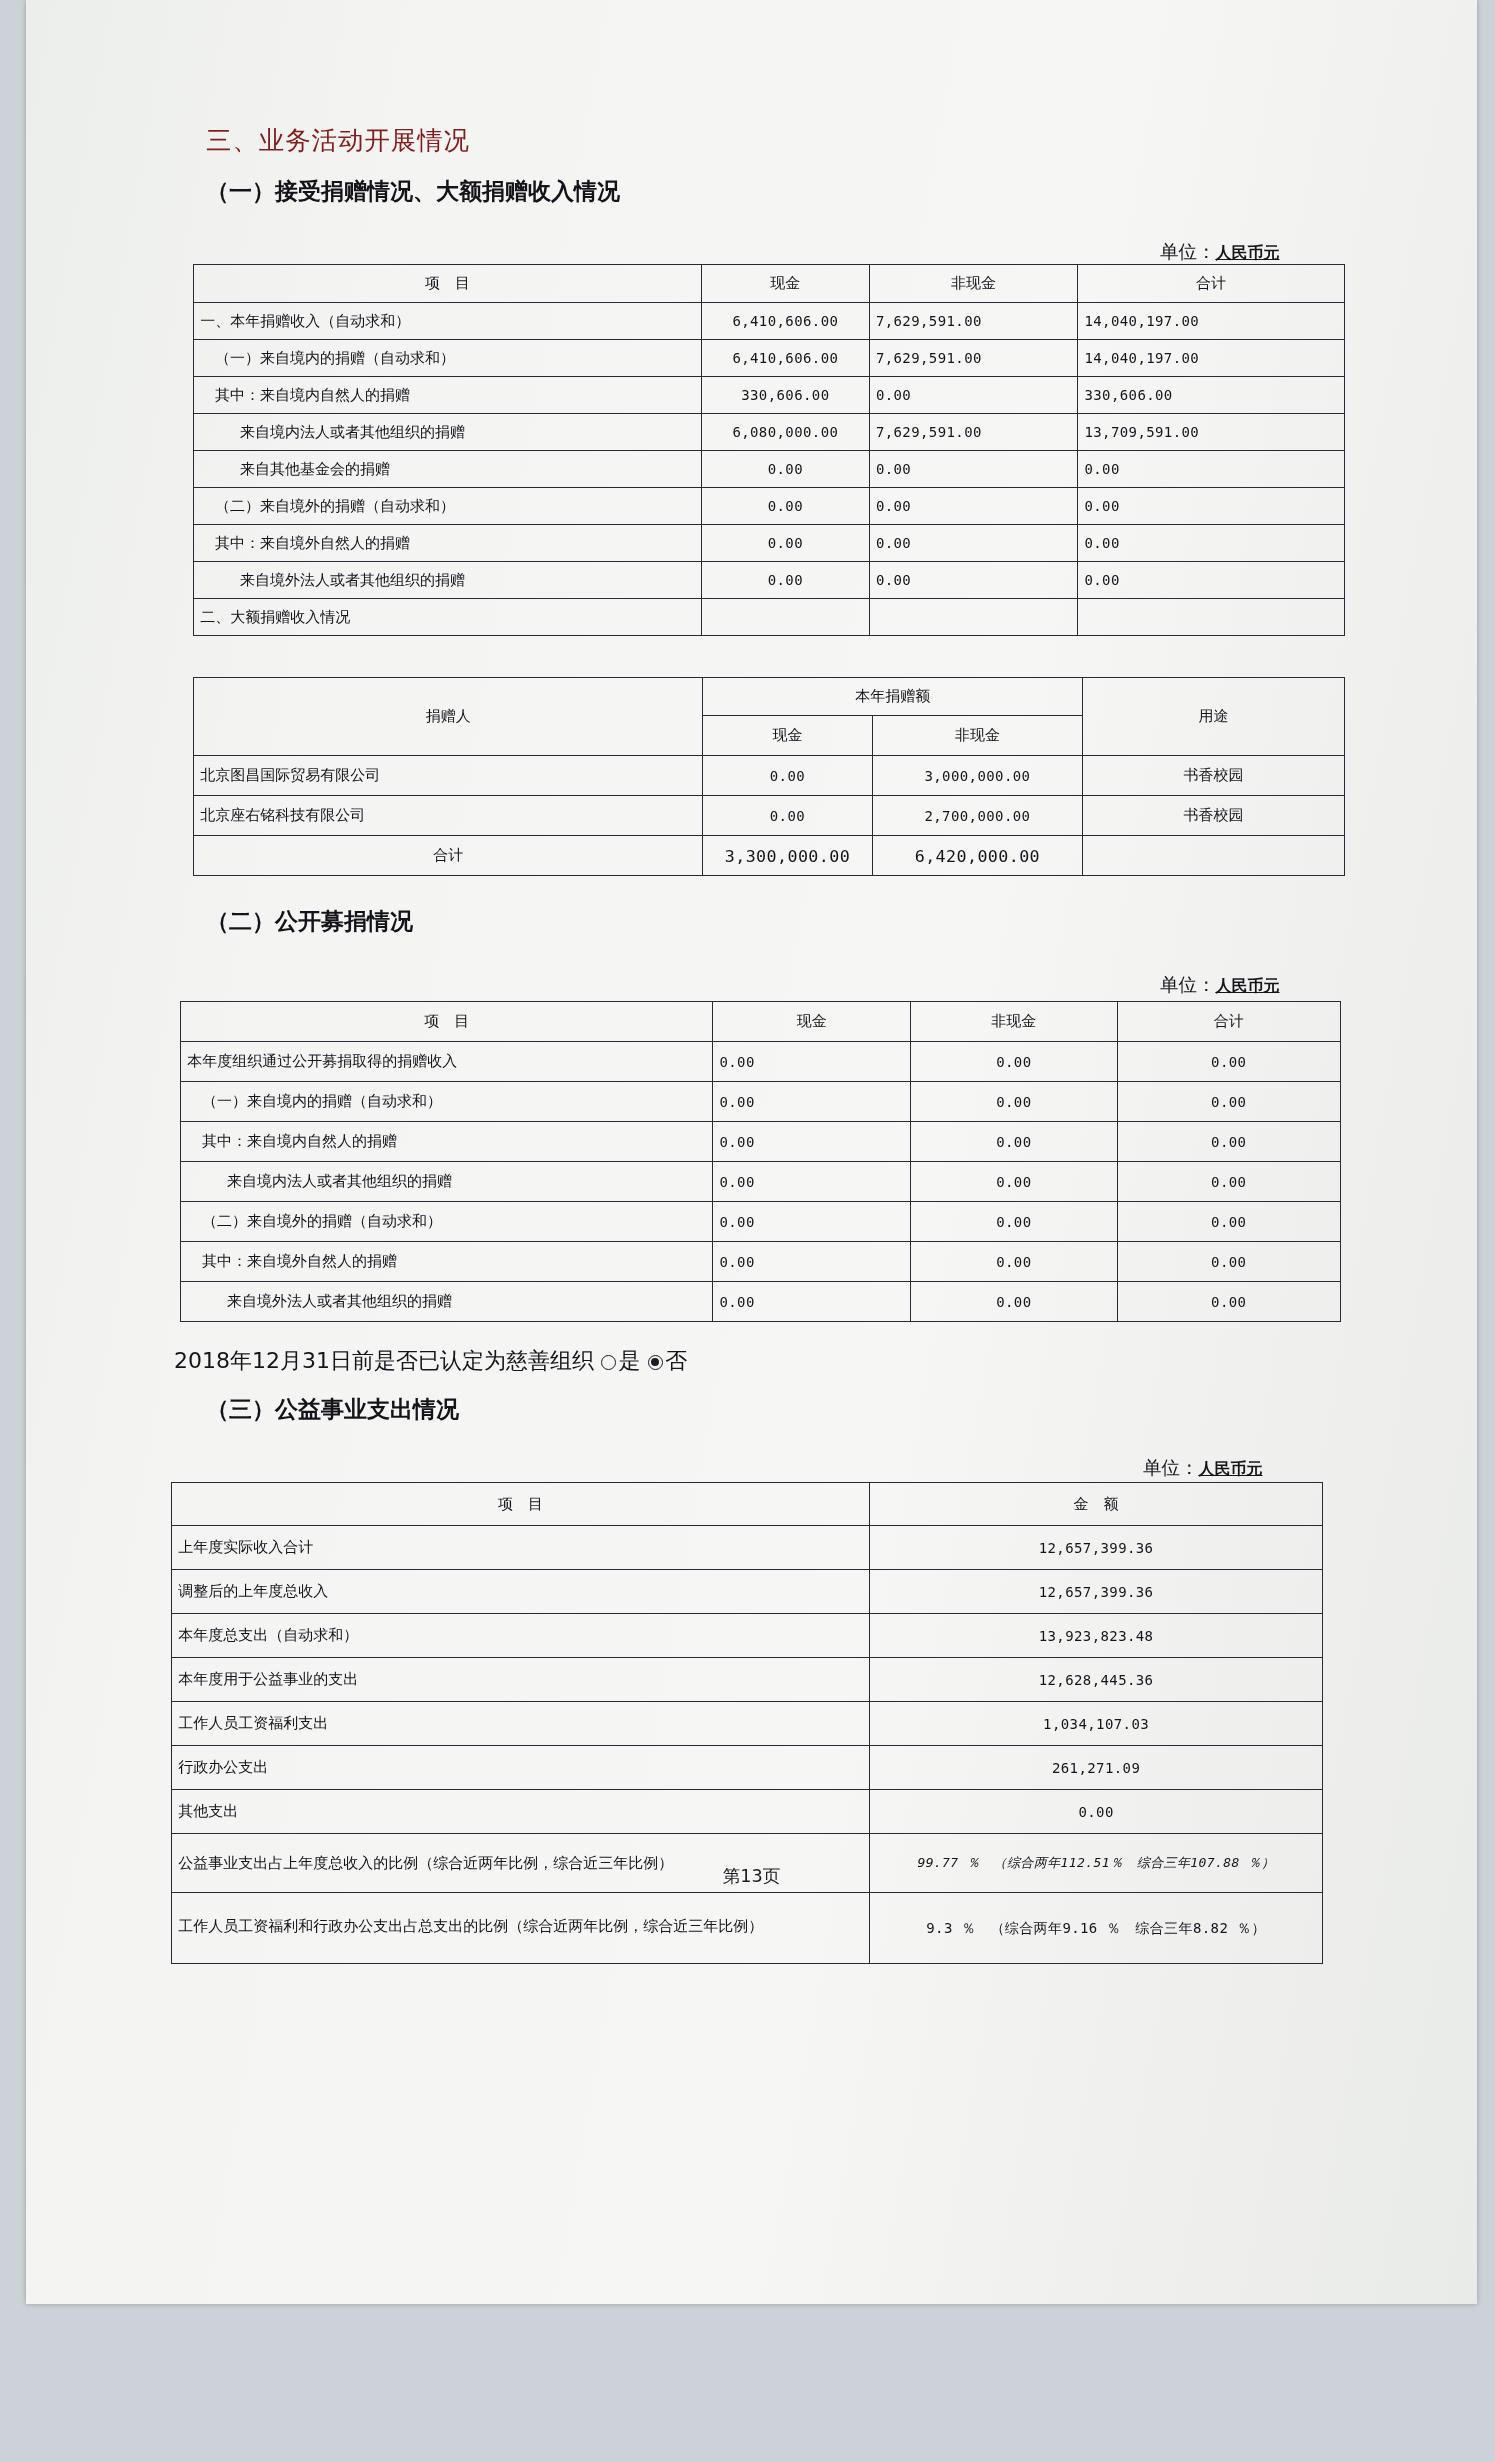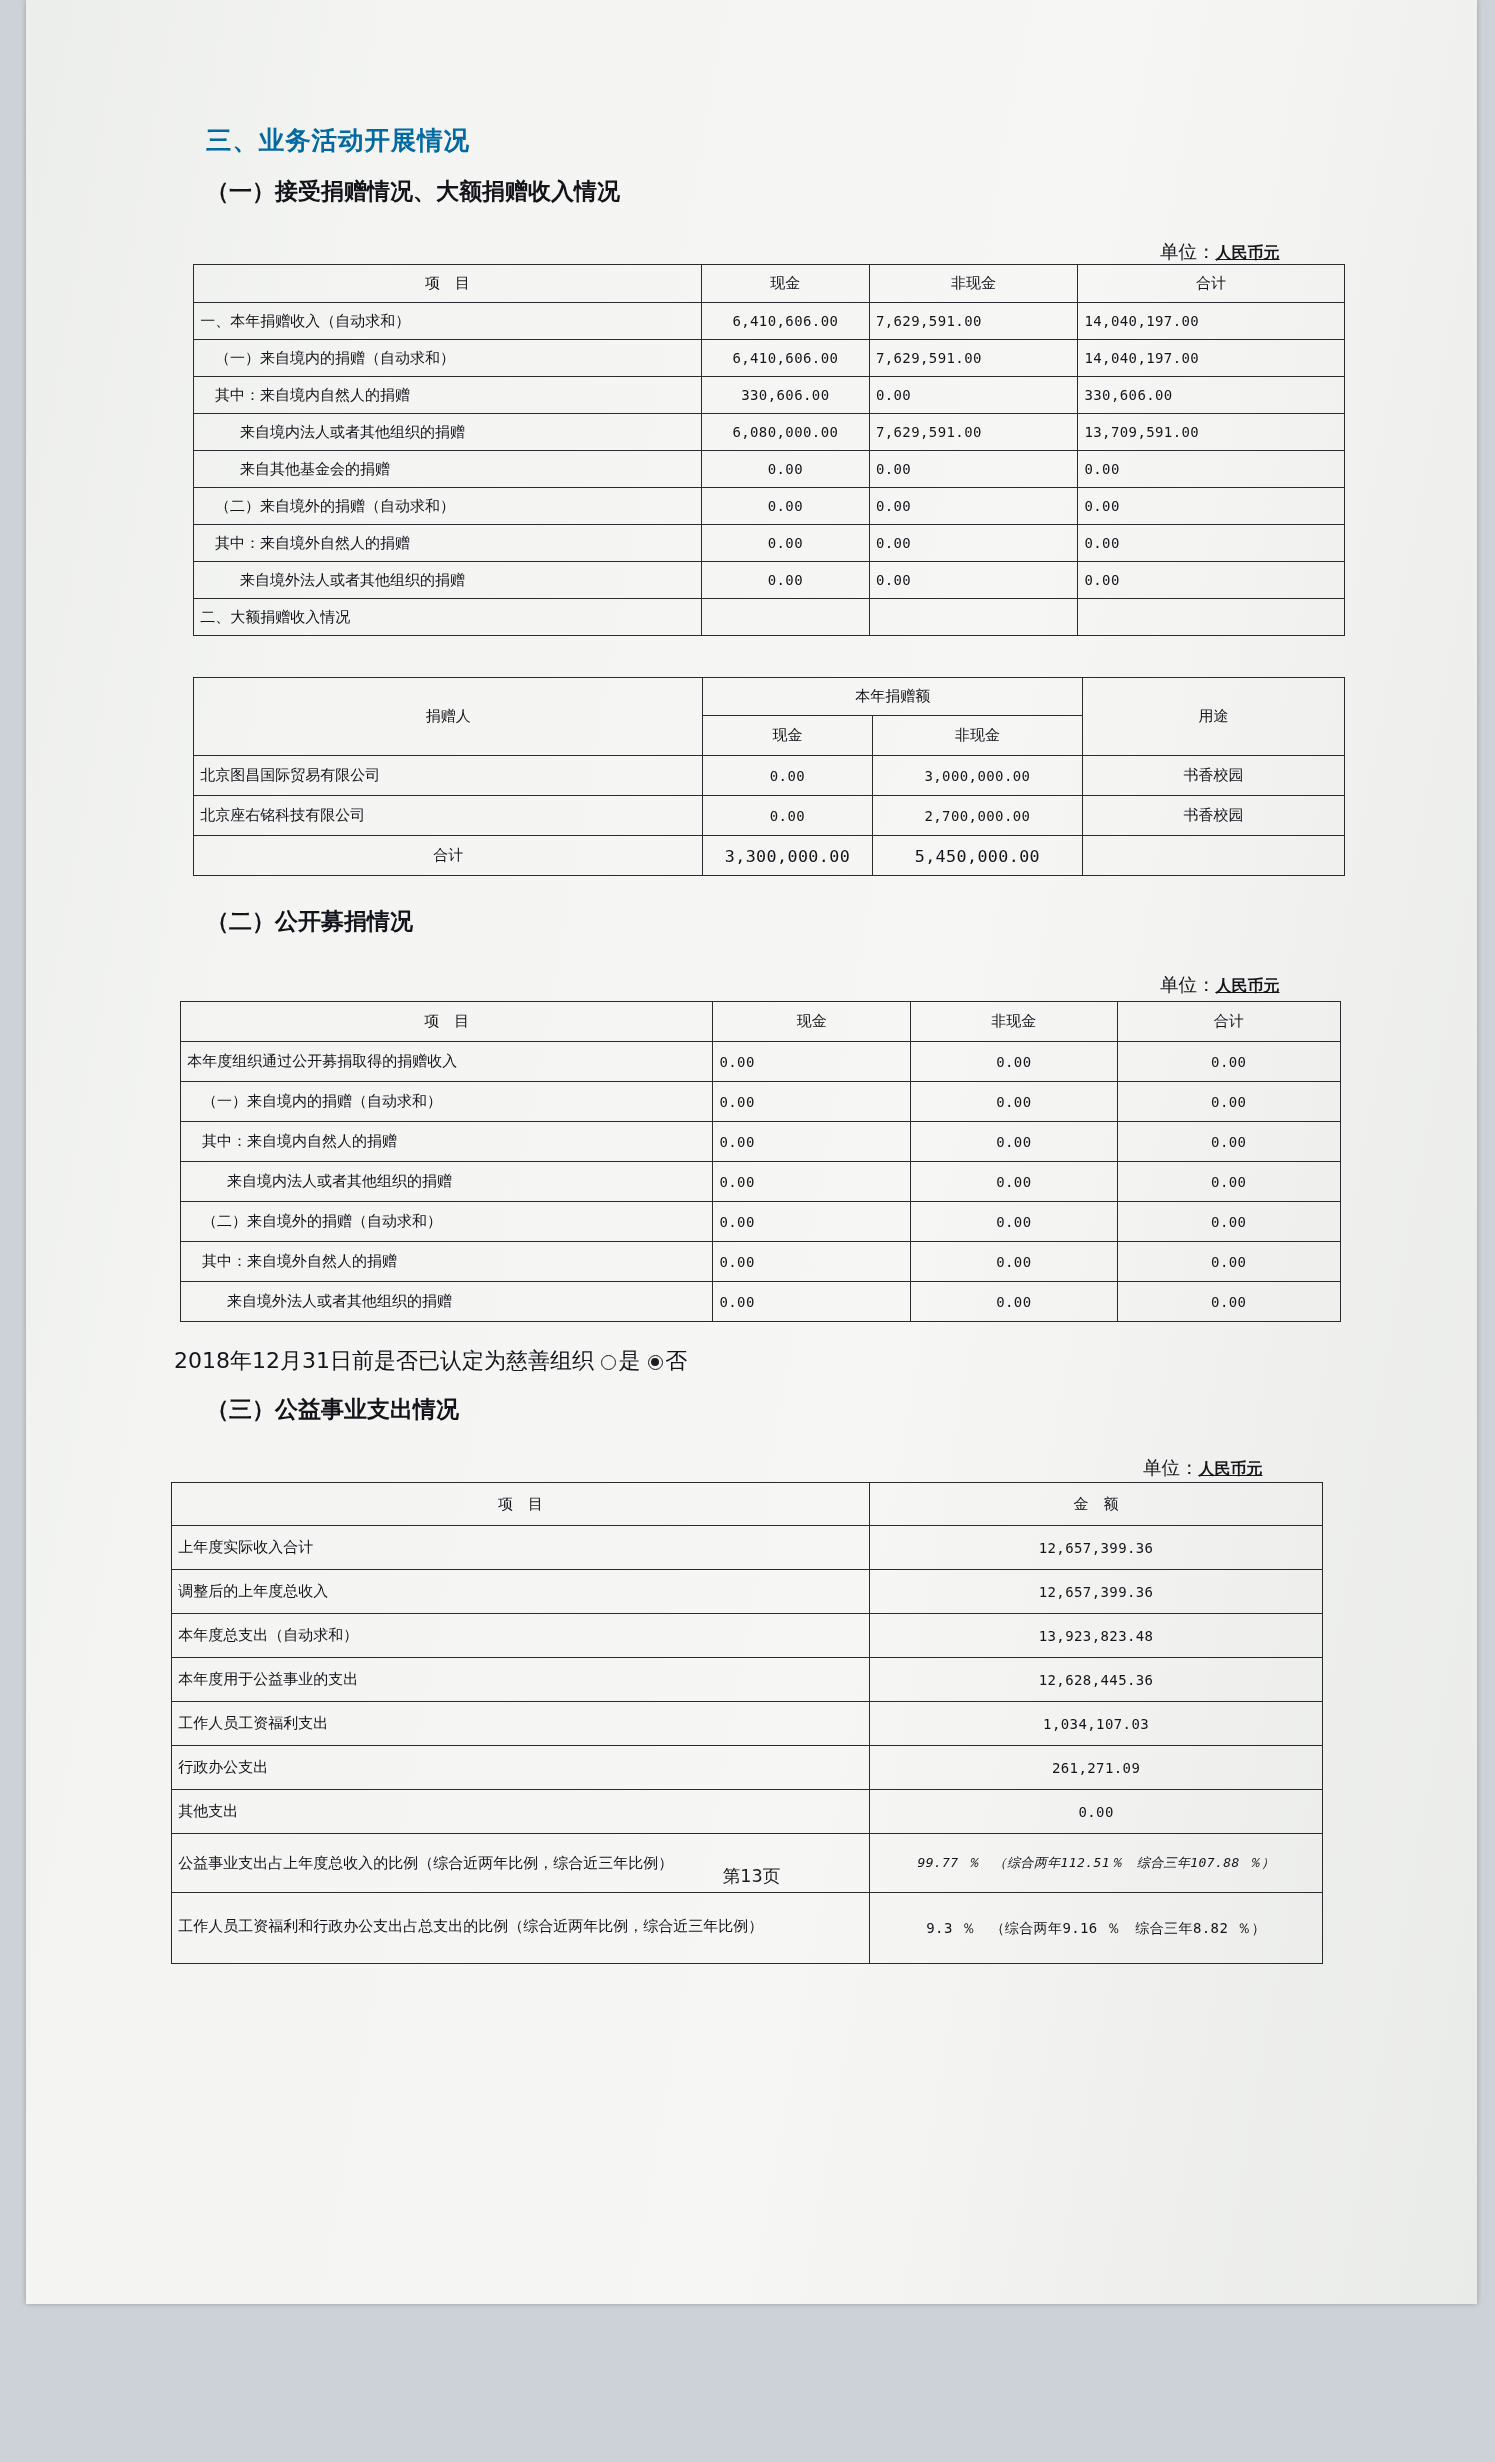--- a/index.html
+++ b/index.html
@@ -19,21 +19,21 @@
   
   .page:before{
     content:"";position:absolute;left:0;top:0;right:0;bottom:0;
     background:linear-gradient(100deg,#eceeec 0%,#f4f5f3 22%,#f6f6f4 60%,#e9ebe9 100%);
     pointer-events:none;
   }
   .content{position:relative;z-index:2;}
 
   h1.sec{
     position:absolute;
-    font-size:25.5px;font-weight:bold;color:#0369a1;
+    font-size:25.5px;font-weight:normal;color:#7f1d1d;
     letter-spacing:0.9px;
     font-family:"DejaVu Sans", sans-serif;
   }
   .sub{
     position:absolute;
     font-size:23px;font-weight:bold;color:#13131a;
   }
   .unit{
     position:absolute;
     font-size:18.5px;color:#14141a;
@@ -178,21 +178,21 @@
       </tr>
       <tr>
         <td class="l" style="height:32px;">北京座右铭科技有限公司</td>
         <td class="c num">0.00</td>
         <td class="c num">2,700,000.00</td>
         <td class="c">书香校园</td>
       </tr>
       <tr>
         <td class="c" style="height:32px;">合计</td>
         <td class="c num" style="font-size:16.7px;">3,300,000.00</td>
-        <td class="c num" style="font-size:16.7px;">5,450,000.00</td>
+        <td class="c num" style="font-size:16.7px;">6,420,000.00</td>
         <td class="c"></td>
       </tr>
     </tbody>
       </table>
 
     <div class="sub" style="left:180px;top:906px;">（二）公开募捐情况</div>
 
     <div class="unit" style="left:1134px;top:972px;">
       <span>单位：</span><b>人民币元</b>
     </div>

